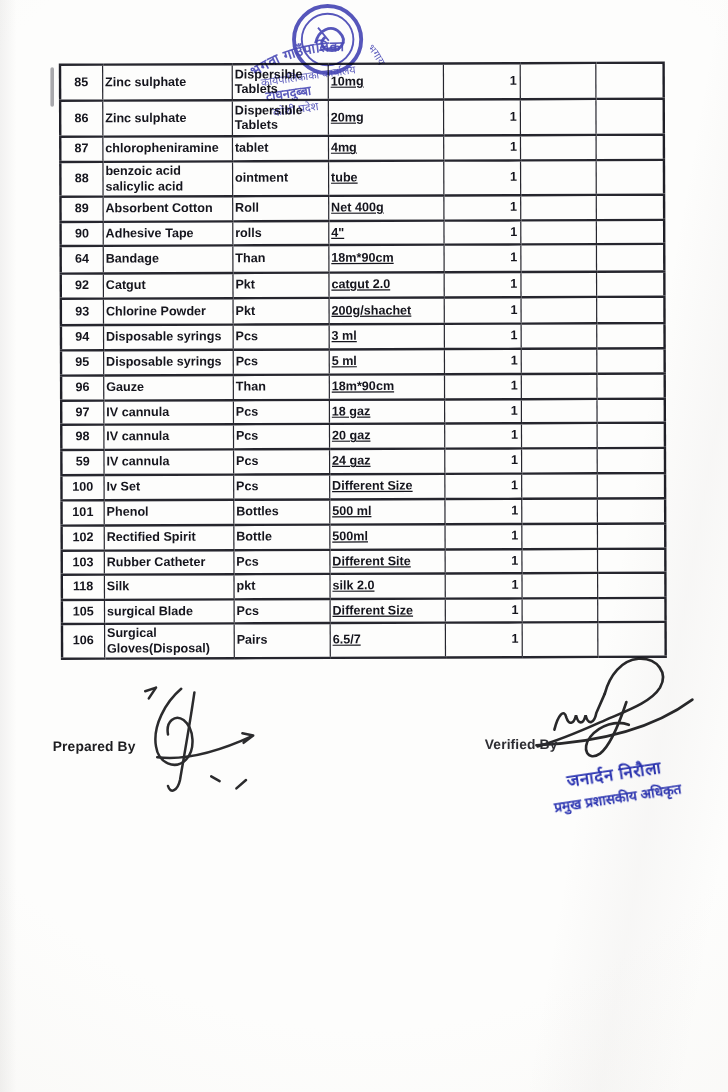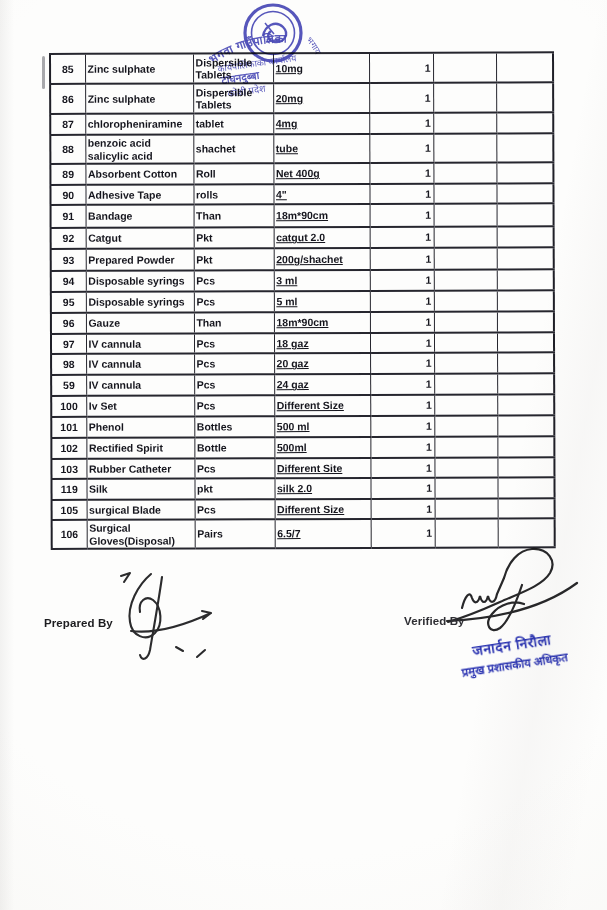--- a/index.html
+++ b/index.html
@@ -87,21 +87,21 @@
             <td class="cell-item">chloropheniramine</td>
             <td class="cell-unit">tablet</td>
             <td class="cell-spec">4mg</td>
             <td class="cell-qty">1</td>
             <td class="cell-blank"></td>
             <td class="cell-blank"></td>
           </tr>
           <tr style="height: 29px;">
             <td class="cell-sn">88</td>
             <td class="cell-item">benzoic acid salicylic acid</td>
-            <td class="cell-unit">shachet</td>
+            <td class="cell-unit">ointment</td>
             <td class="cell-spec">tube</td>
             <td class="cell-qty">1</td>
             <td class="cell-blank"></td>
             <td class="cell-blank"></td>
           </tr>
           <tr style="height: 21px;">
             <td class="cell-sn">89</td>
             <td class="cell-item">Absorbent Cotton</td>
             <td class="cell-unit">Roll</td>
             <td class="cell-spec">Net 400g</td>
@@ -112,40 +112,40 @@
           <tr style="height: 20px;">
             <td class="cell-sn">90</td>
             <td class="cell-item">Adhesive Tape</td>
             <td class="cell-unit">rolls</td>
             <td class="cell-spec">4"</td>
             <td class="cell-qty">1</td>
             <td class="cell-blank"></td>
             <td class="cell-blank"></td>
           </tr>
           <tr style="height: 23px;">
-            <td class="cell-sn">91</td>
+            <td class="cell-sn">64</td>
             <td class="cell-item">Bandage</td>
             <td class="cell-unit">Than</td>
             <td class="cell-spec">18m*90cm</td>
             <td class="cell-qty">1</td>
             <td class="cell-blank"></td>
             <td class="cell-blank"></td>
           </tr>
           <tr style="height: 21px;">
             <td class="cell-sn">92</td>
             <td class="cell-item">Catgut</td>
             <td class="cell-unit">Pkt</td>
             <td class="cell-spec">catgut 2.0</td>
             <td class="cell-qty">1</td>
             <td class="cell-blank"></td>
             <td class="cell-blank"></td>
           </tr>
           <tr style="height: 22px;">
             <td class="cell-sn">93</td>
-            <td class="cell-item">Prepared Powder</td>
+            <td class="cell-item">Chlorine Powder</td>
             <td class="cell-unit">Pkt</td>
             <td class="cell-spec">200g/shachet</td>
             <td class="cell-qty">1</td>
             <td class="cell-blank"></td>
             <td class="cell-blank"></td>
           </tr>
           <tr style="height: 21px;">
             <td class="cell-sn">94</td>
             <td class="cell-item">Disposable syrings</td>
             <td class="cell-unit">Pcs</td>
@@ -229,21 +229,21 @@
           <tr style="height: 20px;">
             <td class="cell-sn">103</td>
             <td class="cell-item">Rubber Catheter</td>
             <td class="cell-unit">Pcs</td>
             <td class="cell-spec">Different Site</td>
             <td class="cell-qty">1</td>
             <td class="cell-blank"></td>
             <td class="cell-blank"></td>
           </tr>
           <tr style="height: 21px;">
-            <td class="cell-sn">119</td>
+            <td class="cell-sn">118</td>
             <td class="cell-item">Silk</td>
             <td class="cell-unit">pkt</td>
             <td class="cell-spec">silk 2.0</td>
             <td class="cell-qty">1</td>
             <td class="cell-blank"></td>
             <td class="cell-blank"></td>
           </tr>
           <tr style="height: 20px;">
             <td class="cell-sn">105</td>
             <td class="cell-item">surgical Blade</td>

